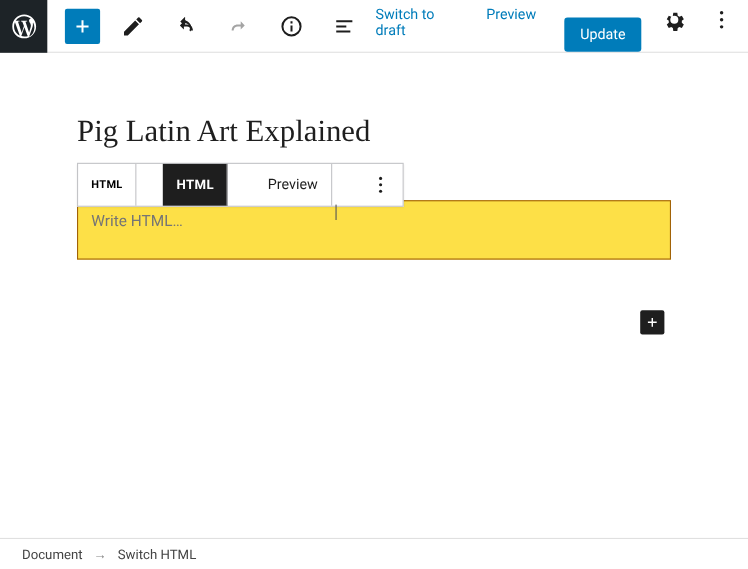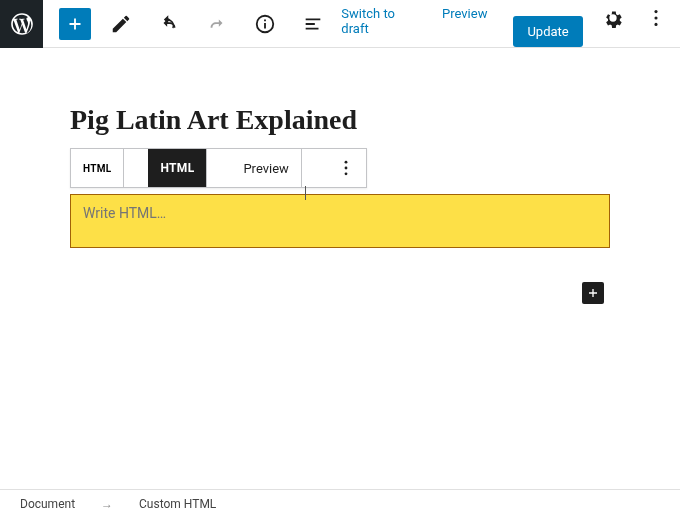--- a/index.html
+++ b/index.html
@@ -11,34 +11,34 @@
 .icon-btn { width: 36px; height: 36px; display: flex; align-items: center; justify-content: center; cursor: pointer; border-radius: 2px; background: transparent; border: none; }
 .icon-btn svg { width: 22px; height: 22px; fill: #1e1e1e; }
 .add-btn { width: 32px; height: 32px; background: #007cba; display: flex; align-items: center; justify-content: center; border-radius: 2px; }
 .add-btn svg { width: 22px; height: 22px; fill: #fff; }
 .spacer { flex: 1; }
 .right-group { display: flex; align-items: flex-start; gap: 16px; padding-right: 10px; }
 .link-btn { color: #007cba; font-size: 13px; padding: 6px 10px; cursor: pointer; }
 .update-btn { background: #007cba; color: #fff; font-size: 13px; padding: 8px 14px; border-radius: 3px; cursor: pointer; margin-top: 16px; }
 .three-dots svg, .cog svg { width: 22px; height: 22px; fill: #1e1e1e; }
 .canvas { padding: 56px 70px 0 70px; position: relative; }
-.title { font-family: Georgia, serif; font-size: 28px; font-weight: 700; color: #1e1e1e; margin-bottom: 12px; }
+.title { font-family: Georgia, serif; font-size: 28px; font-weight: 400; color: #1e1e1e; margin-bottom: 0; }
 .block-toolbar { position: absolute; top: 100px; left: 70px; display: flex; border: 1px solid #c3c4c7; background: #fff; box-shadow: 0 1px 2px rgba(0,0,0,0.08); height: 40px; gap: 24px; }
 .bt-cell { display: flex; align-items: center; justify-content: center; border-right: 1px solid #c3c4c7; padding: 0 12px; font-size: 12px; }
 .bt-cell:last-child { border-right: none; }
 .bt-type { font-weight: 700; font-size: 10px; letter-spacing: 0.3px; }
 .bt-html { background: #1e1e1e; color: #fff; font-weight: 700; font-size: 12px; letter-spacing: 0.3px; }
 .bt-preview { font-size: 13px; color: #1e1e1e; }
 .bt-more { width: 40px; padding: 0; }
 .bt-more svg { width: 20px; height: 20px; fill: #1e1e1e; }
 .html-area { margin-top: 46px; width: 100%; border: 1px solid #a16207; padding: 10px 12px; font-size: 14px; color: #787c82; min-height: 36px; background: #fde047; outline: none; resize: none; font-family: inherit; }
 .cursor-caret { position: absolute; top: 138px; left: 305px; width: 1px; height: 14px; background: #555; }
 .inline-add { position: absolute; top: 234px; right: 76px; width: 22px; height: 22px; background: #1e1e1e; display: flex; align-items: center; justify-content: center; border-radius: 2px; cursor: pointer; }
 .inline-add svg { width: 16px; height: 16px; fill: #fff; }
-.footer { position: absolute; bottom: 0; left: 0; right: 0; height: 28px; border-top: 1px solid #e0e0e0; display: flex; align-items: center; padding: 13px 20px; font-size: 12px; color: #444; gap: 26px; }
+.footer { position: absolute; bottom: 0; left: 0; right: 0; height: 28px; border-top: 1px solid #e0e0e0; display: flex; align-items: center; padding: 13px 20px; font-size: 12px; color: #444; gap: 10px; }
 .footer .arrow { color: #888; }
 </style>
 </head>
 <body>
 
 <div class="topbar">
   <div class="wp-logo">
     <svg viewBox="0 0 24 24">
         <path d="M12 2C6.49 2 2 6.49 2 12s4.49 10 10 10 10-4.49 10-10S17.51 2 12 2zM3.5 12c0-1.23.26-2.4.74-3.45L8.3 19.7C5.45 18.33 3.5 15.4 3.5 12zm8.5 8.5c-.83 0-1.64-.12-2.4-.35l2.55-7.4 2.6 7.14c.2.05.3.1.5.15-.95.3-1.95.46-3 .46h-.25zm1.17-12.48c.51-.03.97-.08.97-.08.46-.05.4-.73-.05-.7 0 0-1.38.1-2.27.1-.83 0-2.23-.1-2.23-.1-.46-.03-.51.67-.05.7 0 0 .43.05.9.08l1.33 3.65-1.87 5.6-3.1-9.25c.51-.03.97-.08.97-.08.46-.05.4-.73-.05-.7 0 0-1.38.1-2.27.1h-.54C6.5 4.77 9.1 3.5 12 3.5c2.16 0 4.13.83 5.6 2.18h-.11c-.83 0-1.42.73-1.42 1.51 0 .7.4 1.3.83 2 .33.56.7 1.28.7 2.32 0 .72-.28 1.55-.64 2.72l-.84 2.8-3.05-9zm6.33.72c.67 1.3 1.05 2.77 1.05 4.33 0 3.3-1.8 6.18-4.45 7.72l2.6-7.5c.48-1.2.64-2.17.64-3.03 0-.31-.02-.6-.06-.87l.22-.65z"></path>
       </svg>
@@ -120,14 +120,14 @@
   <div class="inline-add">
     <svg viewBox="0 0 24 24">
         <path d="M18 11h-5V6h-2v5H6v2h5v5h2v-5h5z"></path>
       </svg>
   </div>
 </div>
 
 <div class="footer">
   <span>Document</span>
   <span class="arrow">→</span>
-  <span>Custom HTML</span>
+  <span>Switch HTML</span>
 </div>
 
 </body></html>

